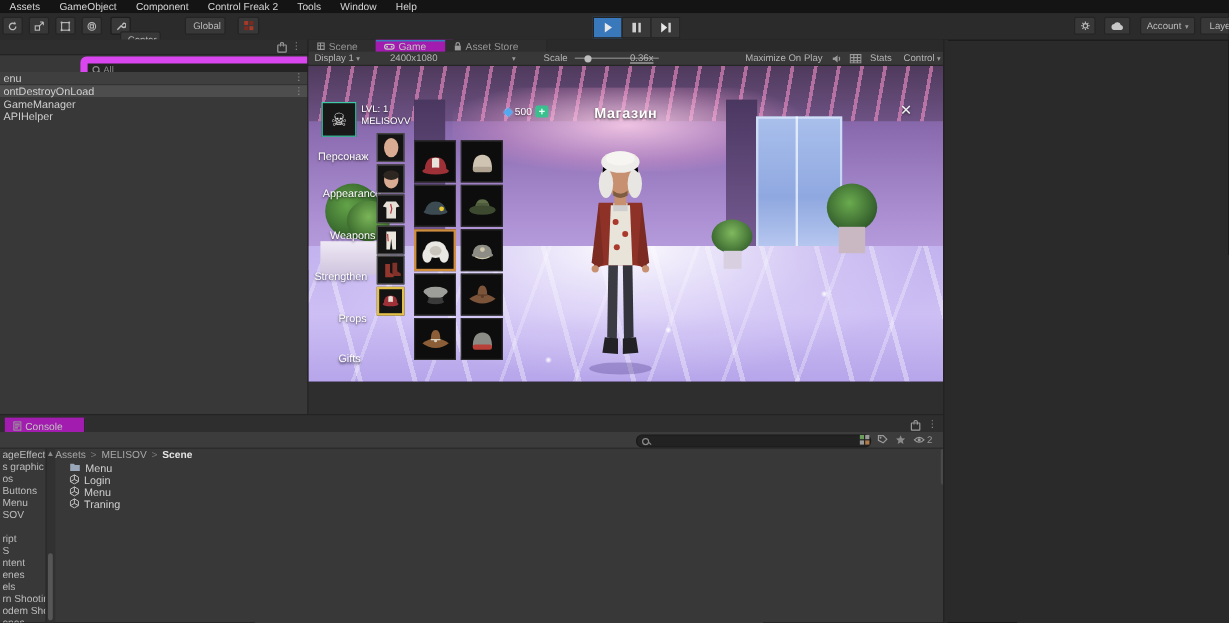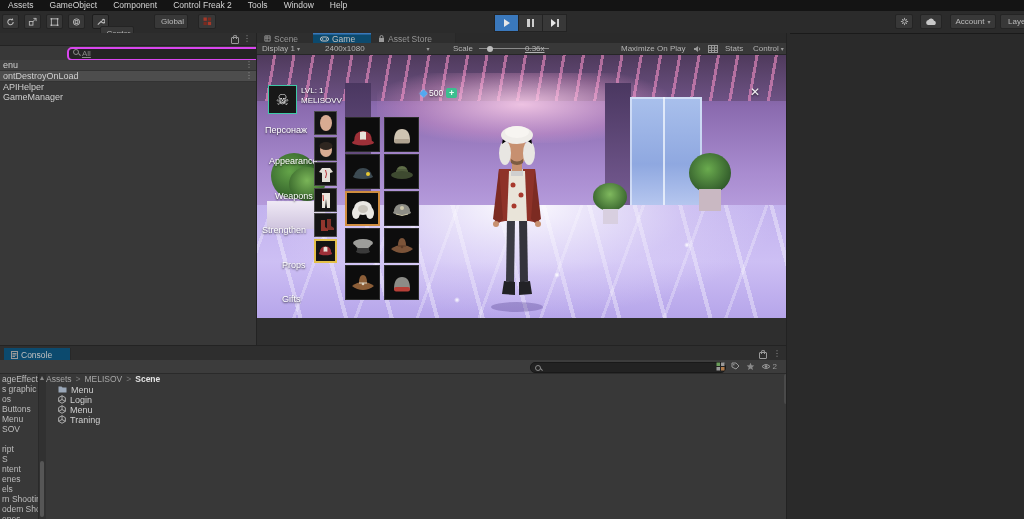--- a/index.html
+++ b/index.html
@@ -22,32 +22,32 @@
   .play-active{background:#3a78bc;}
   .tri{width:0;height:0;border-left:6px solid #e8e8e8;border-top:4px solid transparent;border-bottom:4px solid transparent;}
   .pausebars{display:flex;gap:2px;}
   .pausebars i{display:block;width:2.5px;height:8px;background:#cfcfcf;}
   .stepwrap{display:flex;align-items:center;gap:1px;}
   .stepbar{width:2px;height:8px;background:#cfcfcf;}
 
   
   .panel{background:#383838;}
   .phead{position:absolute;left:0;top:0;right:0;height:12px;background:#2e2e2e;border-bottom:1px solid #232323;}
-  .tab{position:absolute;top:0;height:11px;background:#0c4a6e;color:#c0c0c0;font-size:8.5px;
+  .tab{position:absolute;top:0;height:11px;background:#a21caf;color:#c0c0c0;font-size:8.5px;
        display:flex;align-items:center;gap:3px;padding:0 7px;border-right:1px solid #282828;}
   .tab.inactive{background:#2e2e2e;color:#969696;}
   .tab.bluetop{box-shadow:inset 0 1.5px 0 #3a79bb;}
   .kebab{color:#9a9a9a;font-size:8px;line-height:8px;}
   .lockglyph{width:6px;height:5px;border:1px solid #9a9a9a;border-radius:1px;position:relative;margin-top:2px;}
   .lockglyph:before{content:"";position:absolute;left:1px;top:-3px;width:2px;height:3px;border:1px solid #9a9a9a;border-bottom:none;border-radius:2px 2px 0 0;}
 
   
   .hier{left:0;top:33px;width:257px;height:312px;}
-  .searchbox{position:absolute;left:67px;top:14px;width:186px;height:10px;background:#242424;border:2px solid #d946ef;
-             border-radius:5px;display:flex;gap:3px;padding:0 4px;color:#8a8a8a;font-size:8px;text-decoration:underline;}
+  .searchbox{position:absolute;left:67px;top:14px;width:186px;height:10px;background:#242424;border:6px solid #d946ef;
+             border-radius:5px;display:flex;align-items:center;gap:3px;padding:0 4px;color:#8a8a8a;font-size:8px;text-decoration:underline;}
   .mag{width:4px;height:4px;border:1px solid #8a8a8a;border-radius:50%;position:relative;flex:0 0 auto;}
   .mag:after{content:"";position:absolute;left:3.5px;top:3.5px;width:3px;height:1px;background:#8a8a8a;transform:rotate(45deg);}
   .hrows{position:absolute;left:0;top:27px;right:0;}
   .hrow{height:10px;line-height:10px;font-size:9px;color:#cfcfcf;padding-left:3px;position:relative;white-space:nowrap;}
   .hrow.header{background:#3f3f3f;border-bottom:1px solid #333;}
   .hrow.selected{background:#4d4d4d;}
   .hrow .kebab{position:absolute;right:4px;top:1px;}
 
   
   .gpanel{left:257px;top:33px;width:529px;height:312px;background:#2e2e2e;}
@@ -249,22 +249,22 @@
       <span class="lockglyph" style="position:absolute;right:18px;top:2px;"></span>
       <span class="kebab" style="position:absolute;right:6px;top:2px;">⋮</span>
     </div>
     <div class="searchbox">
       <span class="mag"></span>
       <span>All</span>
     </div>
     <div class="hrows" id="hier-rows">
         <div class="hrow header"><span>enu</span><span class="kebab">⋮</span></div>
         <div class="hrow header selected"><span>ontDestroyOnLoad</span><span class="kebab">⋮</span></div>
+        <div class="hrow"><span>GameManager</span></div>
         <div class="hrow"><span>APIHelper</span></div>
-        <div class="hrow"><span>GameManager</span></div>
       </div>
   </div>
 
   <div class="abs gpanel">
     <div style="position:absolute;left:0;top:0;width:529px;height:10px;background:#2a2a2a;border-bottom:1px solid #232323;">
       <div class="tab inactive" style="left:0;width:48px;">
         <svg width="7" height="7" viewBox="0 0 8 8">
             <path d="M1 1h6v6H1z M1 3.5h6 M3.5 1v6" fill="none" stroke="#9a9a9a"></path>
           </svg>
         <span>Scene</span>
@@ -373,20 +373,21 @@
         <rect x="43" y="50" width="10" height="10" fill="#c79070"></rect>
         <ellipse cx="48" cy="40" rx="11" ry="13" fill="#c79070"></ellipse>
         <path d="M42 48 Q48 53 54 48 L54 52 Q48 56 42 52 Z" fill="#7d5c42"></path>
         <ellipse cx="36" cy="42" rx="6" ry="12" fill="#e8e6e2"></ellipse>
         <ellipse cx="60" cy="42" rx="6" ry="12" fill="#e8e6e2"></ellipse>
         <path d="M33 33 Q34 18 48 17 Q62 18 63 33 Q56 27 48 27 Q40 27 33 33 Z" fill="#efedე9"></path>
         <ellipse cx="48" cy="24" rx="16" ry="9" fill="#efede9"></ellipse>
         <ellipse cx="48" cy="21" rx="12" ry="6" fill="#f7f5f1"></ellipse>
       </svg>
 
+      <div class="shoptxt shop-title">Магазин</div>
       <div class="avatar">
           <span>☠</span>
         </div>
       <div class="shoptxt lvl">LVL: 1</div>
       <div class="shoptxt pname">MELISOVV</div>
       <div class="currency">
         <span class="diamond"></span>
         <span class="curamt">500</span>
         <span class="plusbtn">+</span>
       </div>

